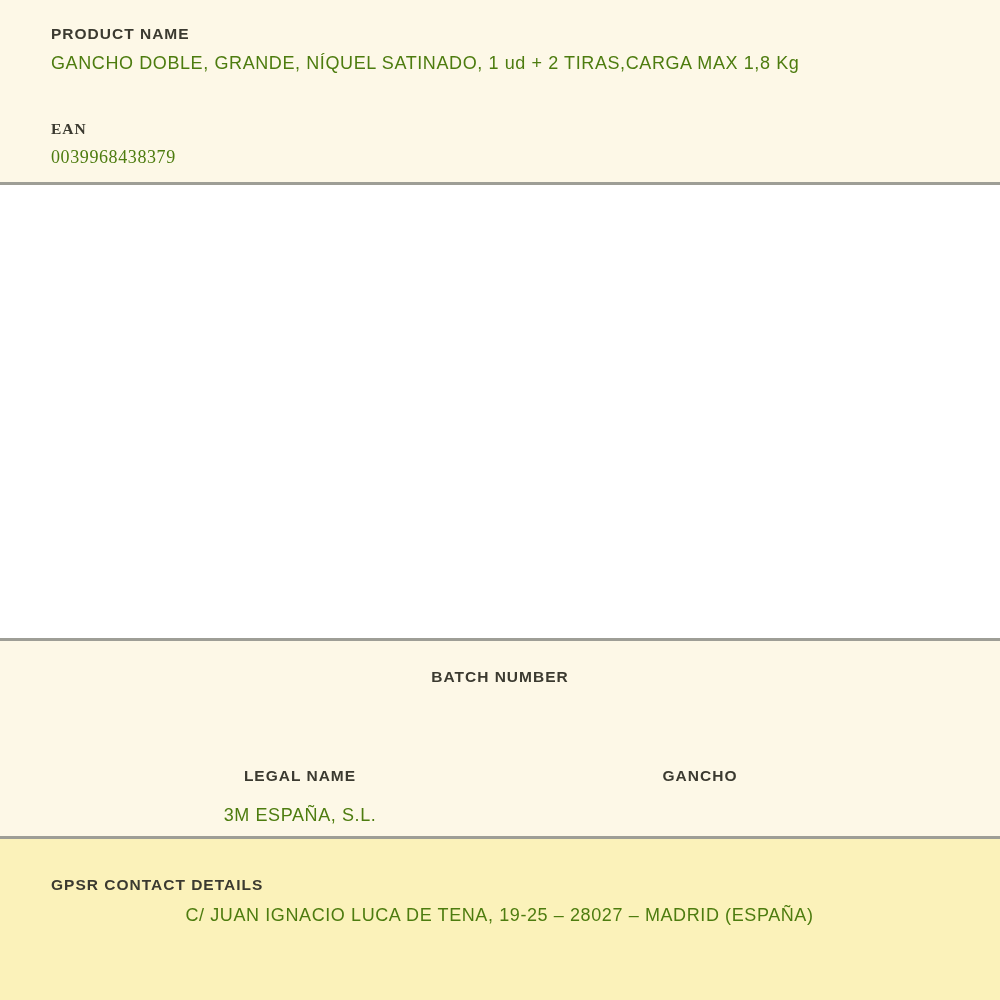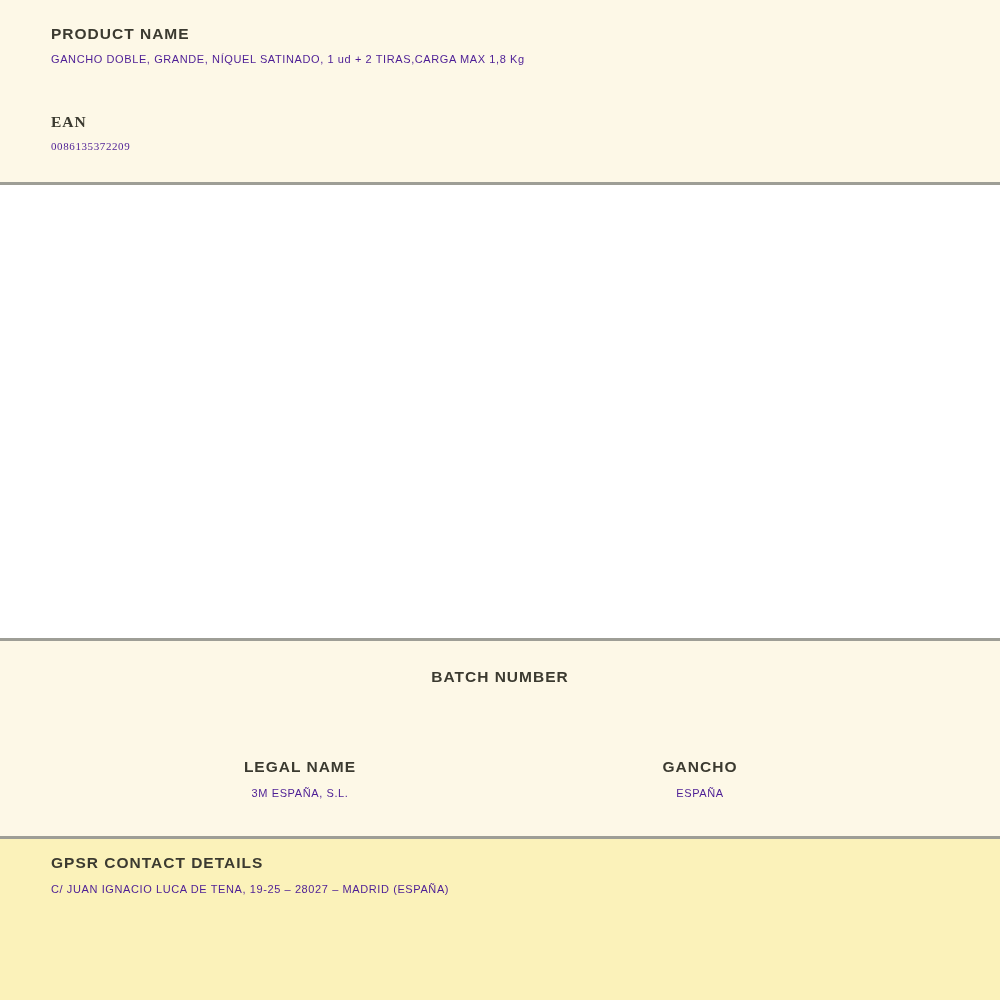--- a/index.html
+++ b/index.html
@@ -32,85 +32,84 @@
   .section-grid {
     background: #fdf8e7;
     height: 198px;
     border-bottom: 3px solid #9e9e96;
     padding: 28px 100px 0 100px;
     flex: 0 0 auto;
   }
   .section-gpsr {
     background: #fbf2ba;
     flex: 1 1 auto;
-    padding: 16px 52px 0 51px;
+    padding: 38px 52px 0 51px;
   }
   .field-label {
     font-weight: bold;
     font-size: 15.5px;
     letter-spacing: 1px;
     color: #3b3a30;
     line-height: 1;
   }
   .field-value {
-    font-size: 11px;
+    font-size: 18px;
     letter-spacing: 0.6px;
-    color: #4c1d95;
+    color: #4d7c0f;
     line-height: 1;
   }
   .section-top .field-value { margin-top: 12px; }
   .field-ean { margin-top: 49px; font-family: Liberation Serif, serif; }
   .grid-row {
     display: flex;
     width: 100%;
   }
   .grid-row + .grid-row { margin-top: 60px; justify-content: flex-end; }
   .grid-col {
     flex: 1 1 50%;
     text-align: center;
   }
-  .grid-col .field-value { margin-top: 14px; }
+  .grid-col .field-value { margin-top: 23px; }
   .gpsr-address {
     margin-top: 13px;
-    text-align: left;
+    text-align: center;
   }
 </style>
 </head>
 <body>
 
 <div class="page">
 
   <section class="section-top">
     <div>
       <div class="field-label">PRODUCT NAME</div>
       <div class="field-value">GANCHO DOBLE, GRANDE, NÍQUEL SATINADO, 1 ud + 2 TIRAS,CARGA MAX 1,8 Kg</div>
     </div>
     <div class="field-ean">
       <div class="field-label">EAN</div>
-      <div class="field-value">0086135372209</div>
+      <div class="field-value">0039968438379</div>
     </div>
   </section>
 
   <section class="section-image"></section>
 
   <section class="section-grid">
     <div class="grid-row">
       <div class="grid-col">
         <div class="field-label">BATCH NUMBER</div>
         <div class="field-value"></div>
       </div>
     </div>
     <div class="grid-row">
       <div class="grid-col">
         <div class="field-label">LEGAL NAME</div>
         <div class="field-value">3M ESPAÑA, S.L.</div>
       </div>
       <div class="grid-col">
         <div class="field-label">GANCHO</div>
-        <div class="field-value">ESPAÑA</div>
       </div>
     </div>
   </section>
 
   <section class="section-gpsr">
     <div class="field-label">GPSR CONTACT DETAILS</div>
     <div class="field-value gpsr-address">C/ JUAN IGNACIO LUCA DE TENA, 19-25 – 28027 – MADRID (ESPAÑA)</div>
   </section>
 
 </div>

